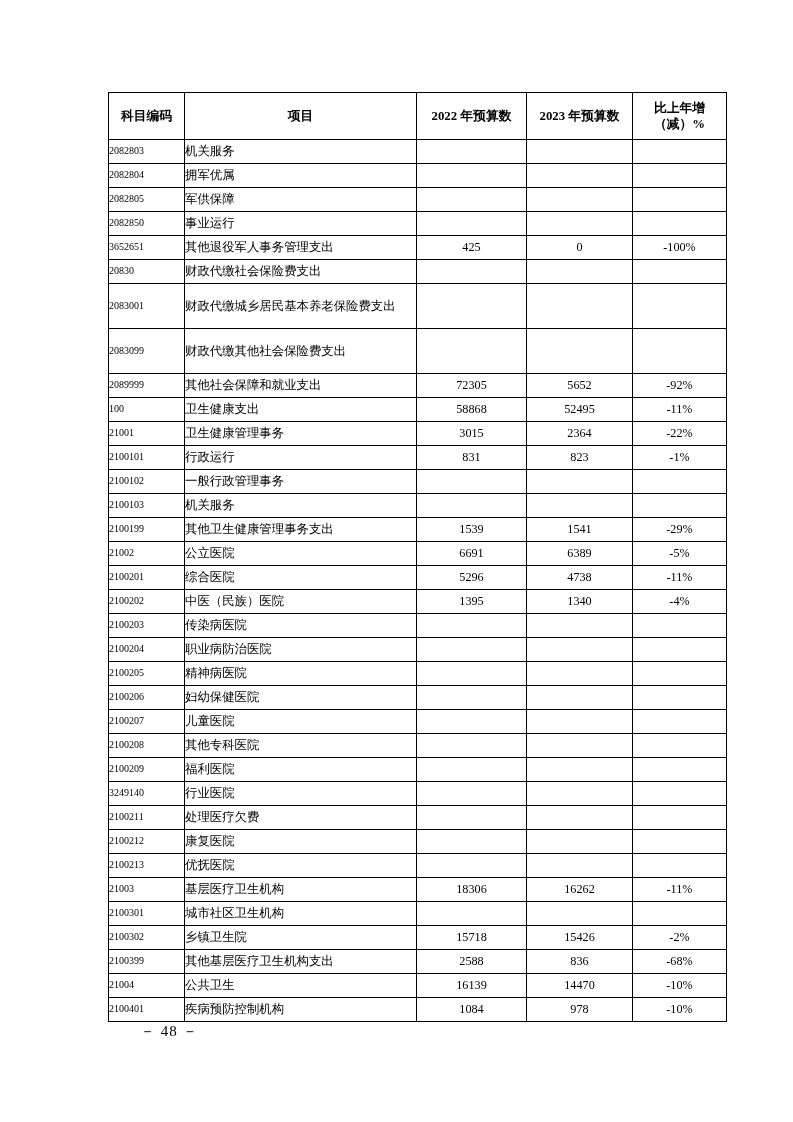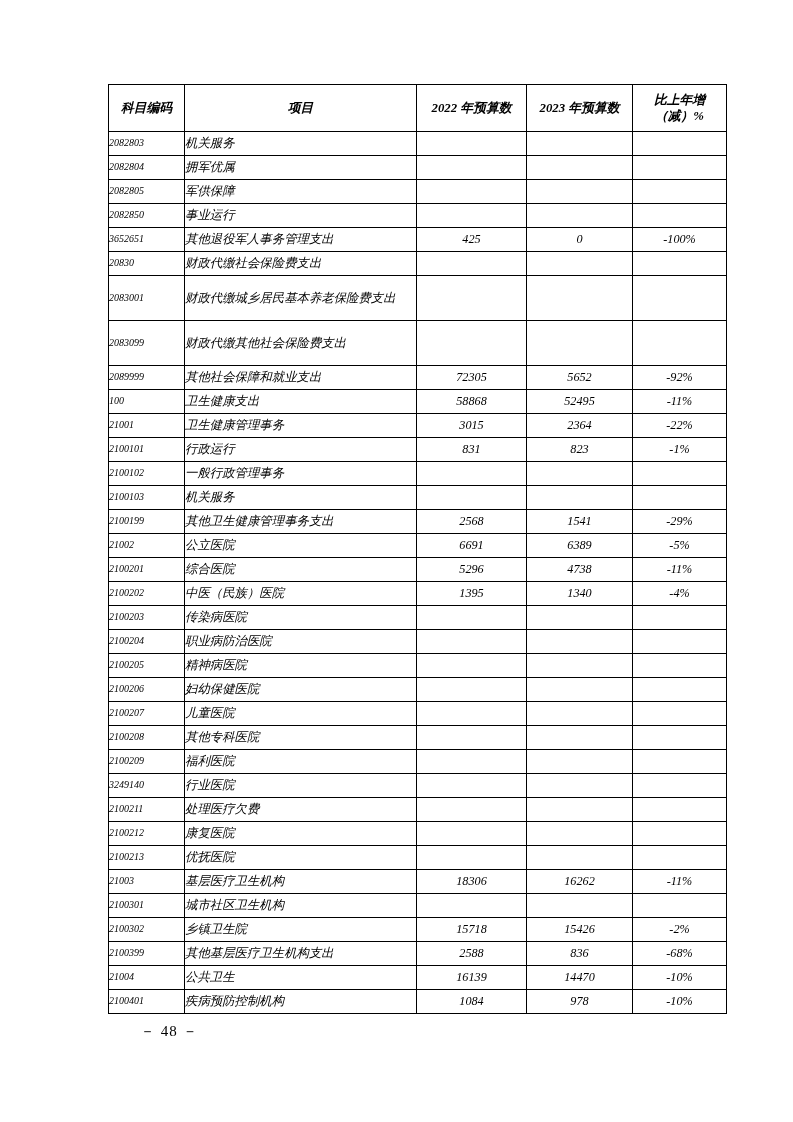--- a/index.html
+++ b/index.html
@@ -17,23 +17,22 @@
   .page {
     position: absolute;
     left: 0; top: 0;
     width: 793px;
     height: 1122px;
     box-sizing: border-box;
   }
   .table-wrap {
     position: absolute;
     left: 108px;
-    top: 84px;
+    top: 92px;
     width: 578px;
-    font-style: italic;
   }
   table.budget {
     border-collapse: collapse;
     width: 578px;
     table-layout: fixed;
     font-size: 12.2px;
   }
   table.budget td, table.budget th {
     border: 1px solid #000000;
     padding: 0;
@@ -220,21 +219,21 @@
           <tr>
             <td class="code">2100103</td>
             <td class="item i2">机关服务</td>
             <td class="num"></td>
             <td class="num"></td>
             <td class="num"></td>
           </tr>
           <tr>
             <td class="code">2100199</td>
             <td class="item i2">其他卫生健康管理事务支出</td>
-            <td class="num">2568</td>
+            <td class="num">1539</td>
             <td class="num">1541</td>
             <td class="num">-29%</td>
           </tr>
           <tr>
             <td class="code">21002</td>
             <td class="item i1">公立医院</td>
             <td class="num">6691</td>
             <td class="num">6389</td>
             <td class="num">-5%</td>
           </tr>

